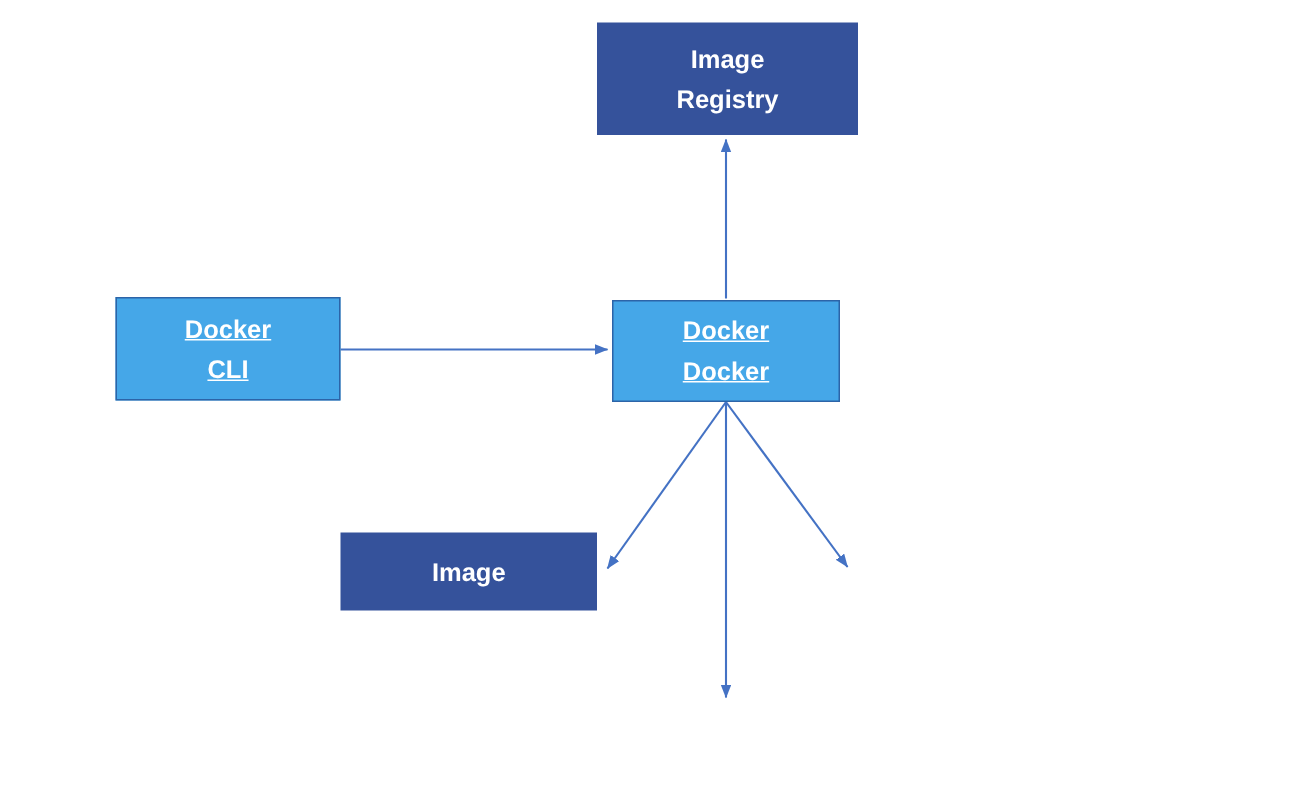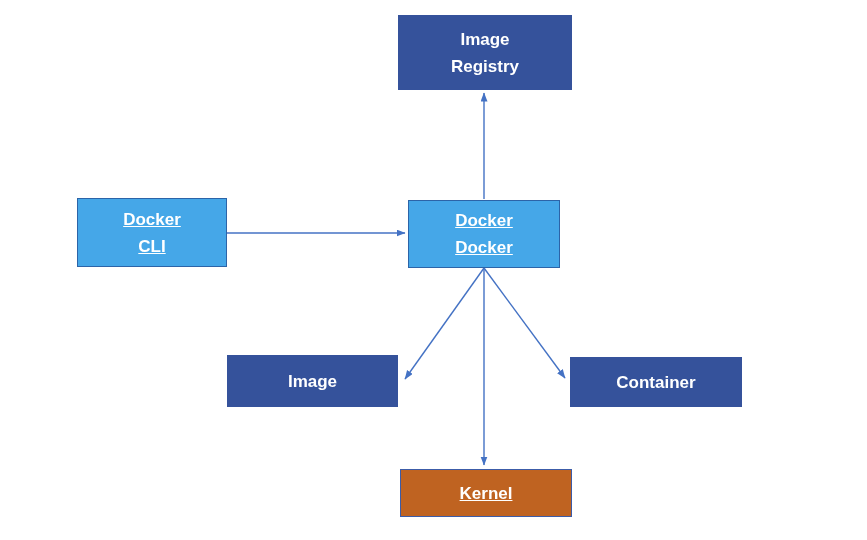--- a/index.html
+++ b/index.html
@@ -81,21 +81,15 @@
 
   <div class="node bordered n-daemon" style="background-color: rgb(69, 167, 232); border-color: rgb(44, 100, 168); color: rgb(255, 255, 255);">
     <span class="node-line">Docker</span>
     <span class="node-line">Docker</span>
   </div>
 
   <div class="node n-image" style="background-color: rgb(53, 82, 155); color: rgb(255, 255, 255);">
     <span class="node-line">Image</span>
   </div>
 
-  <div class="node n-container" style="background-color: rgb(53, 82, 155); color: rgb(255, 255, 255);">
-    <span class="node-line">Container</span>
-  </div>
 
-  <div class="node bordered n-kernel" style="background-color: rgb(191, 99, 33); border-color: rgb(60, 92, 168); color: rgb(255, 255, 255);">
-    <span class="node-line">Kernel</span>
-  </div>
 
 </div>
 
 </body></html>

